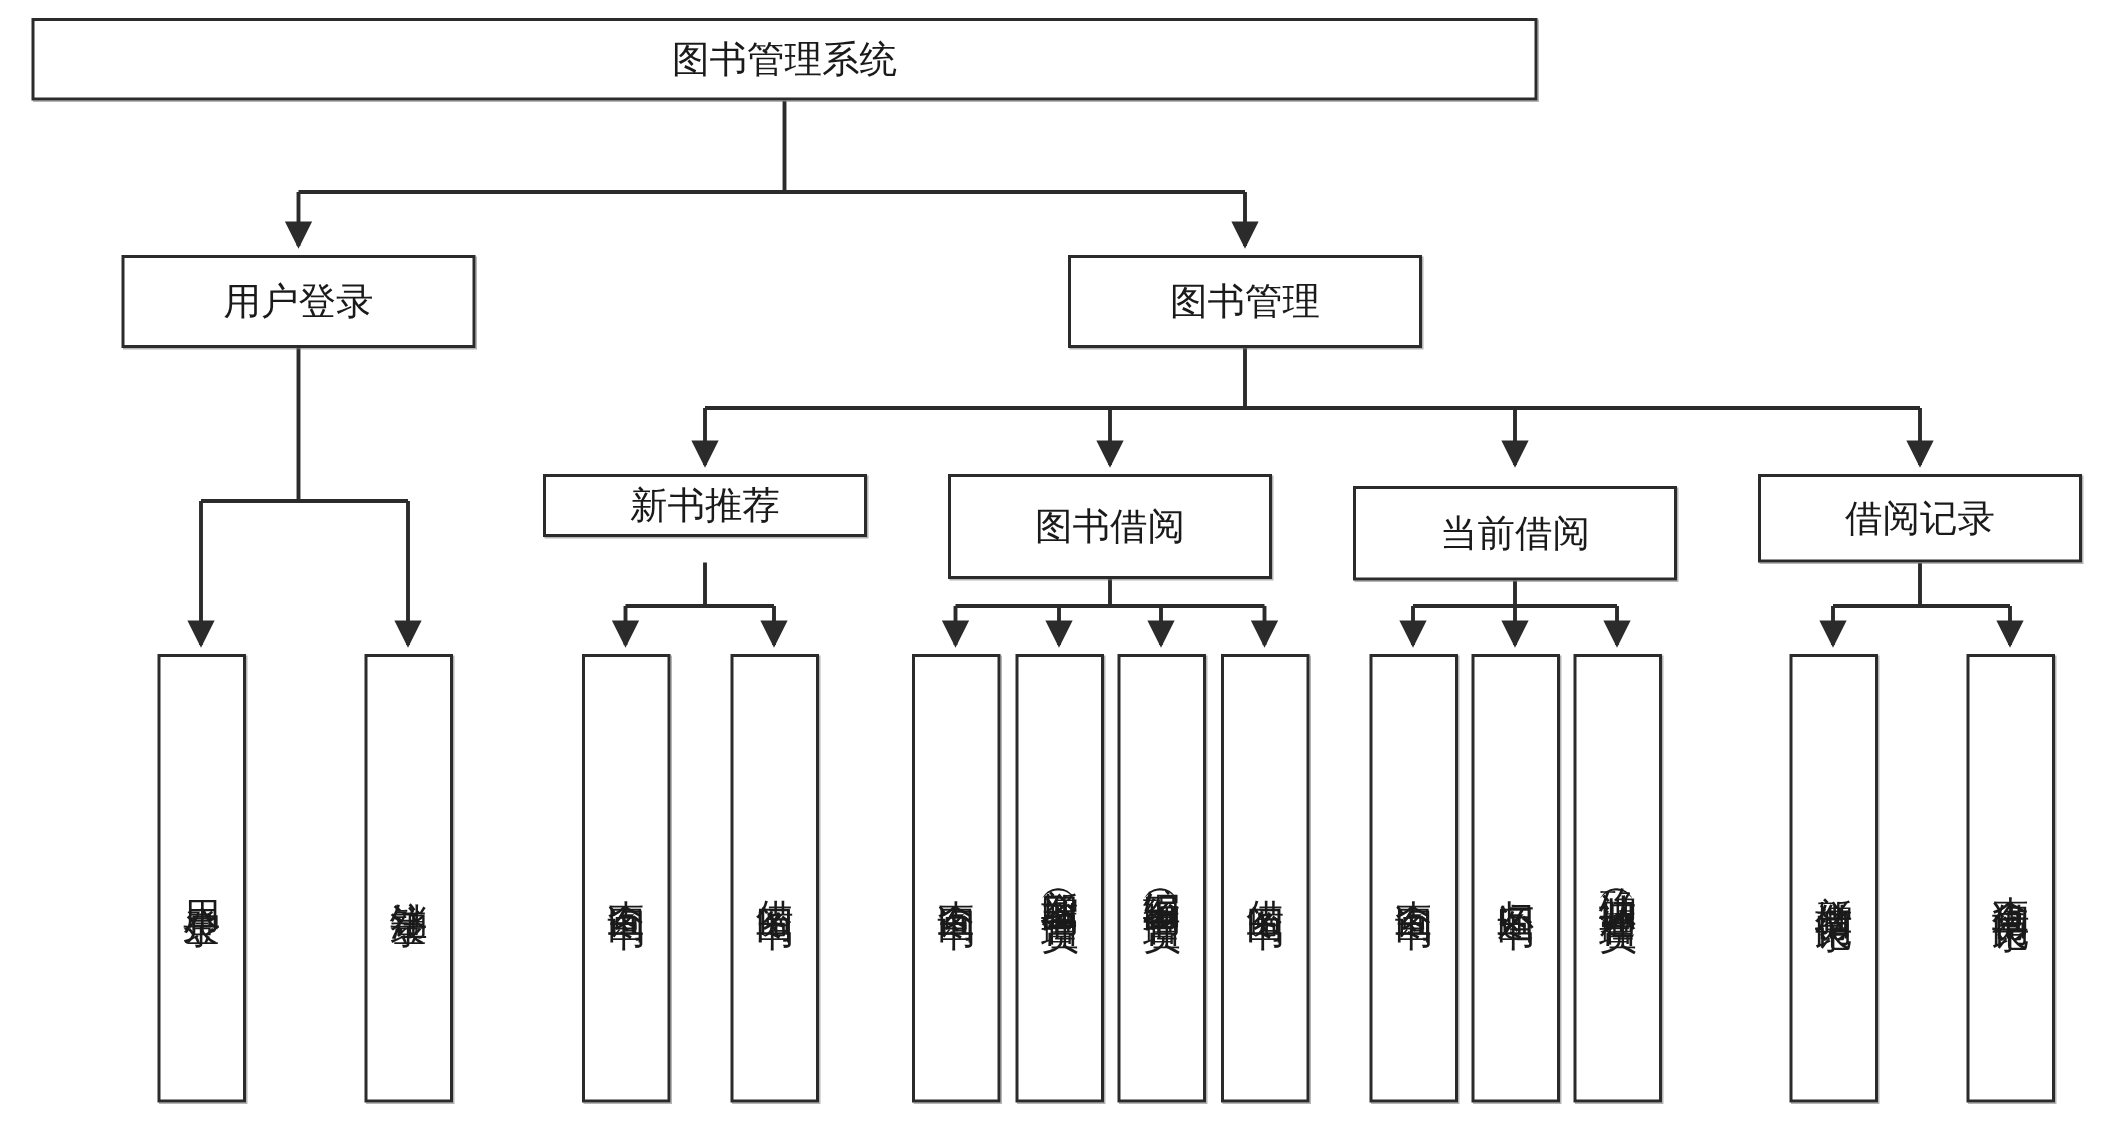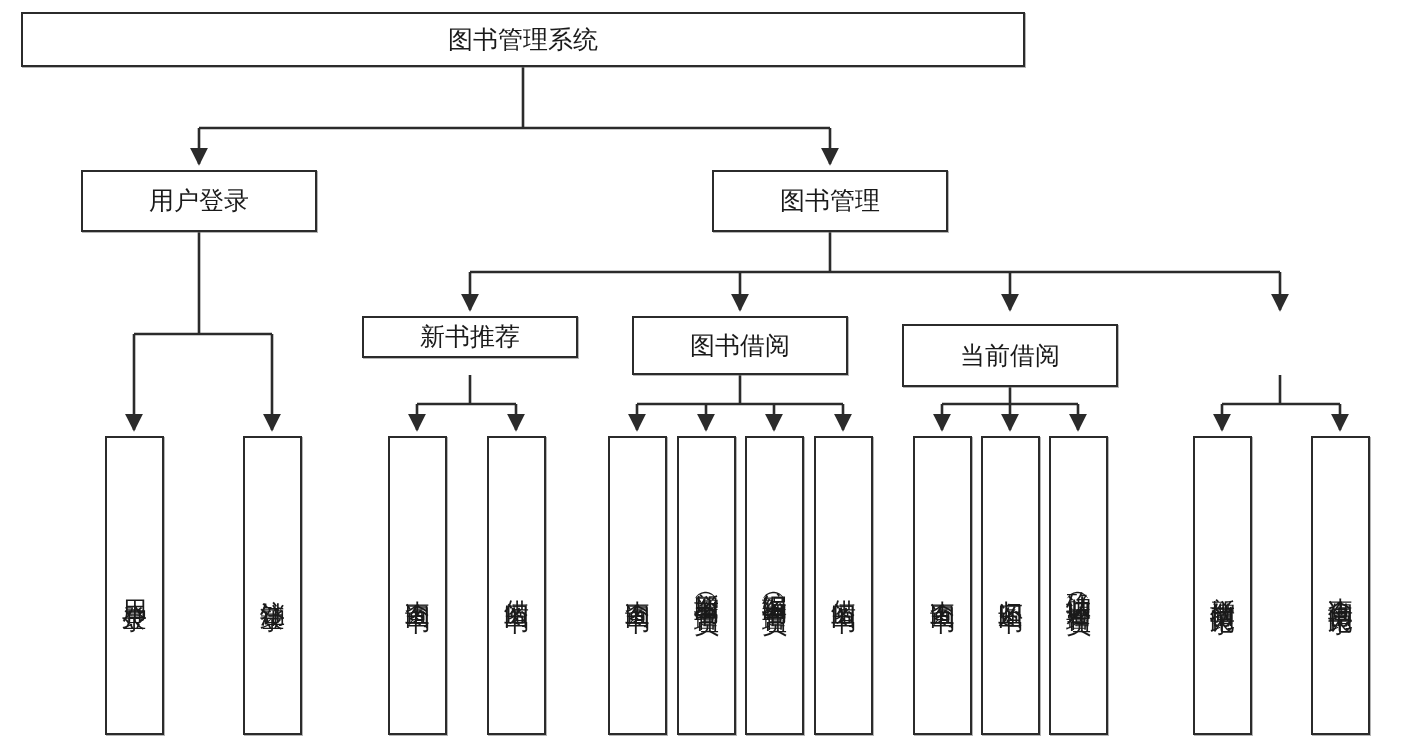--- a/index.html
+++ b/index.html
@@ -133,25 +133,28 @@
   <div class="node horiz" style="left:81px; top:170px; width:236px; height:62px;">
     <span class="node-label">用户登录</span>
   </div>
   <div class="node horiz" style="left:712px; top:170px; width:236px; height:62px;">
     <span class="node-label">图书管理</span>
   </div>
 
   <div class="node horiz" style="left:362px; top:316px; width:216px; height:42px;">
     <span class="node-label">新书推荐</span>
   </div>
-  <div class="node horiz" style="left:632px; top:316px; width:216px; height:59px;">
+  <div class="node horiz" style="left:632px; top:316px; width:216px; height:70px;">
     <span class="node-label">图书借阅</span>
   </div>
   <div class="node horiz" style="left:902px; top:324px; width:216px; height:63px;">
     <span class="node-label">当前借阅</span>
+  </div>
+  <div class="node horiz" style="left:1172px; top:316px; width:216px; height:59px;">
+    <span class="node-label">借阅记录</span>
   </div>
 
   <div class="node vert" style="left:105px; top:436px; width:59px; height:299px;">
     <span class="node-label">用户登录</span>
   </div>
   <div class="node vert" style="left:243px; top:436px; width:59px; height:299px;">
     <span class="node-label">注销登录</span>
   </div>
 
   <div class="node vert" style="left:388px; top:436px; width:59px; height:299px;">

